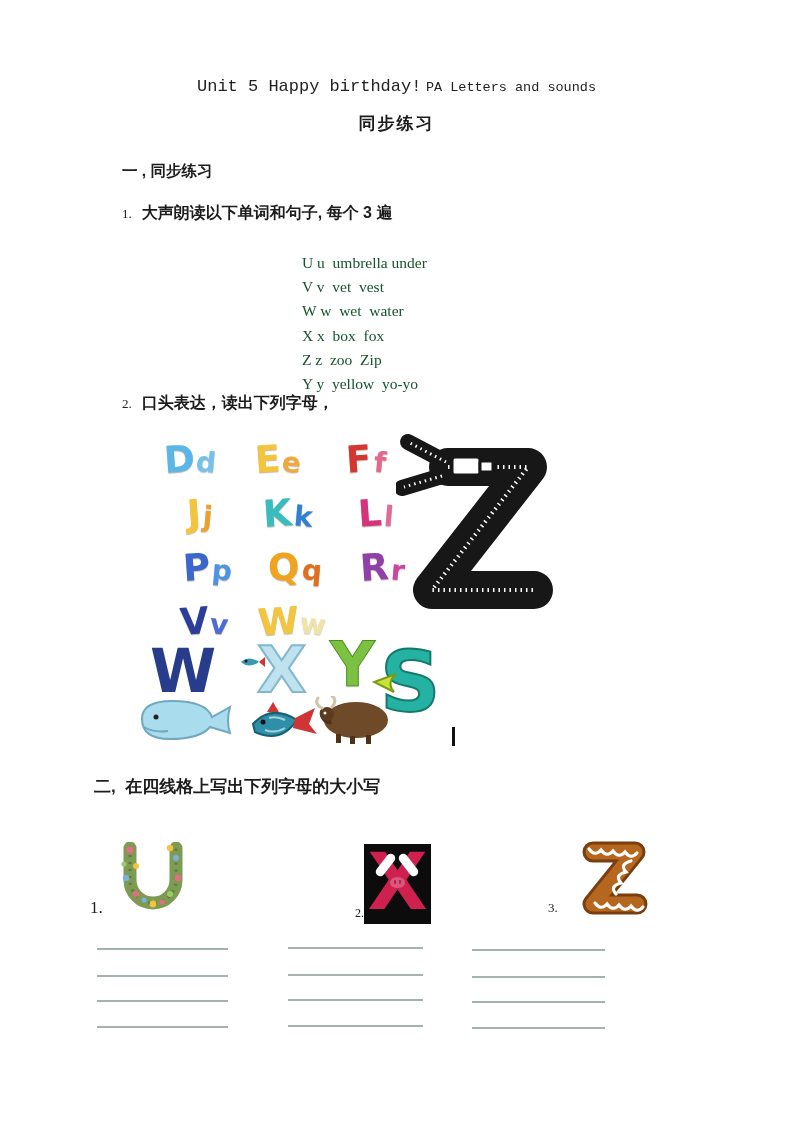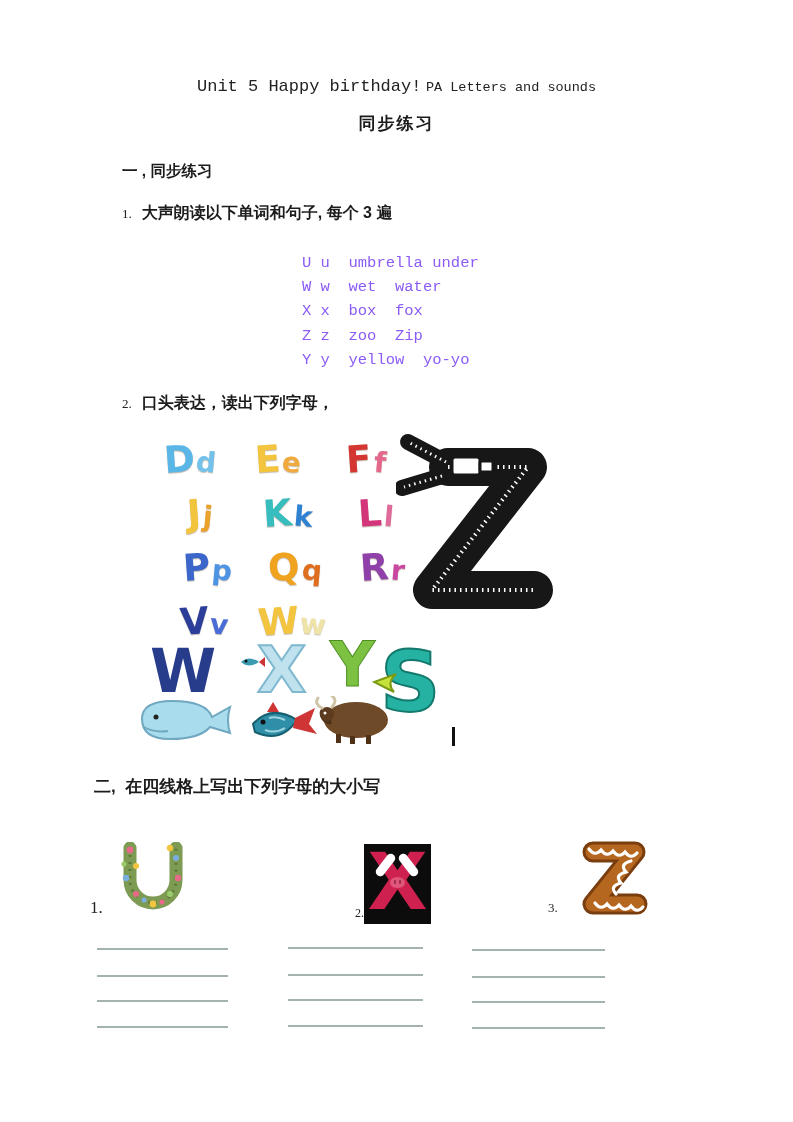--- a/index.html
+++ b/index.html
@@ -19,22 +19,22 @@
   .h-sec { position:absolute; font-size:15.5px; font-weight:700; white-space:pre; }
   .h1 { left:122px; top:161px; }
   .h2 { left:94px;  top:775px; font-size:17px; }
   .item { position:absolute; display:flex; align-items:baseline; gap:10px; }
   .item1 { left:122px; top:203px; }
   .item2 { left:122px; top:393px; }
   .item .num { font-family:"Liberation Serif","DejaVu Serif",serif; font-size:13px; color:#222; }
   .item .txt { font-size:16px; font-weight:700; white-space:pre; }
   
   .wordlist { position:absolute; left:302px; top:251px; }
-  .word-line { font-family:Liberation Mono, monospace; font-size:15.5px;
-               line-height:24.2px; white-space:pre; color:#8b5cf6; }
+  .word-line { font-family:Liberation Serif, serif; font-size:15.5px;
+               line-height:24.2px; white-space:pre; color:#14532d; }
   
   .alpha-chart { position:absolute; left:146px; top:424px; width:280px; }
   .arow { display:flex; align-items:flex-end; height:54px; }
   .pair { width:88px; display:flex; align-items:baseline; justify-content:center; gap:2px; }
   .bigL  { font-family:"DejaVu Sans","Liberation Sans",sans-serif; font-weight:900; font-size:37px;
            display:inline-block; transform:rotate(-4deg); line-height:1;
            text-shadow:0 1px 1px rgba(80,50,20,.35); }
   .smallL{ font-family:"DejaVu Sans","Liberation Sans",sans-serif; font-weight:900; font-size:28px;
            display:inline-block; transform:rotate(5deg); line-height:1;
            text-shadow:0 1px 1px rgba(80,50,20,.3); }
@@ -98,20 +98,21 @@
 
   <div class="h-sec h1">一 , 同步练习</div>
 
   <div class="item item1">
     <span class="num">1.</span>
     <span class="txt">大声朗读以下单词和句子, 每个 3 遍</span>
   </div>
 
   <div class="wordlist">
     <div class="word-line">U u  umbrella under</div>
+    <div class="word-line">V v  vet  vest</div>
     <div class="word-line">W w  wet  water</div>
     <div class="word-line">X x  box  fox</div>
     <div class="word-line">Z z  zoo  Zip</div>
     <div class="word-line">Y y  yellow  yo-yo</div>
   </div>
 
   <div class="item item2">
     <span class="num">2.</span>
     <span class="txt">口头表达，读出下列字母，</span>
   </div>

